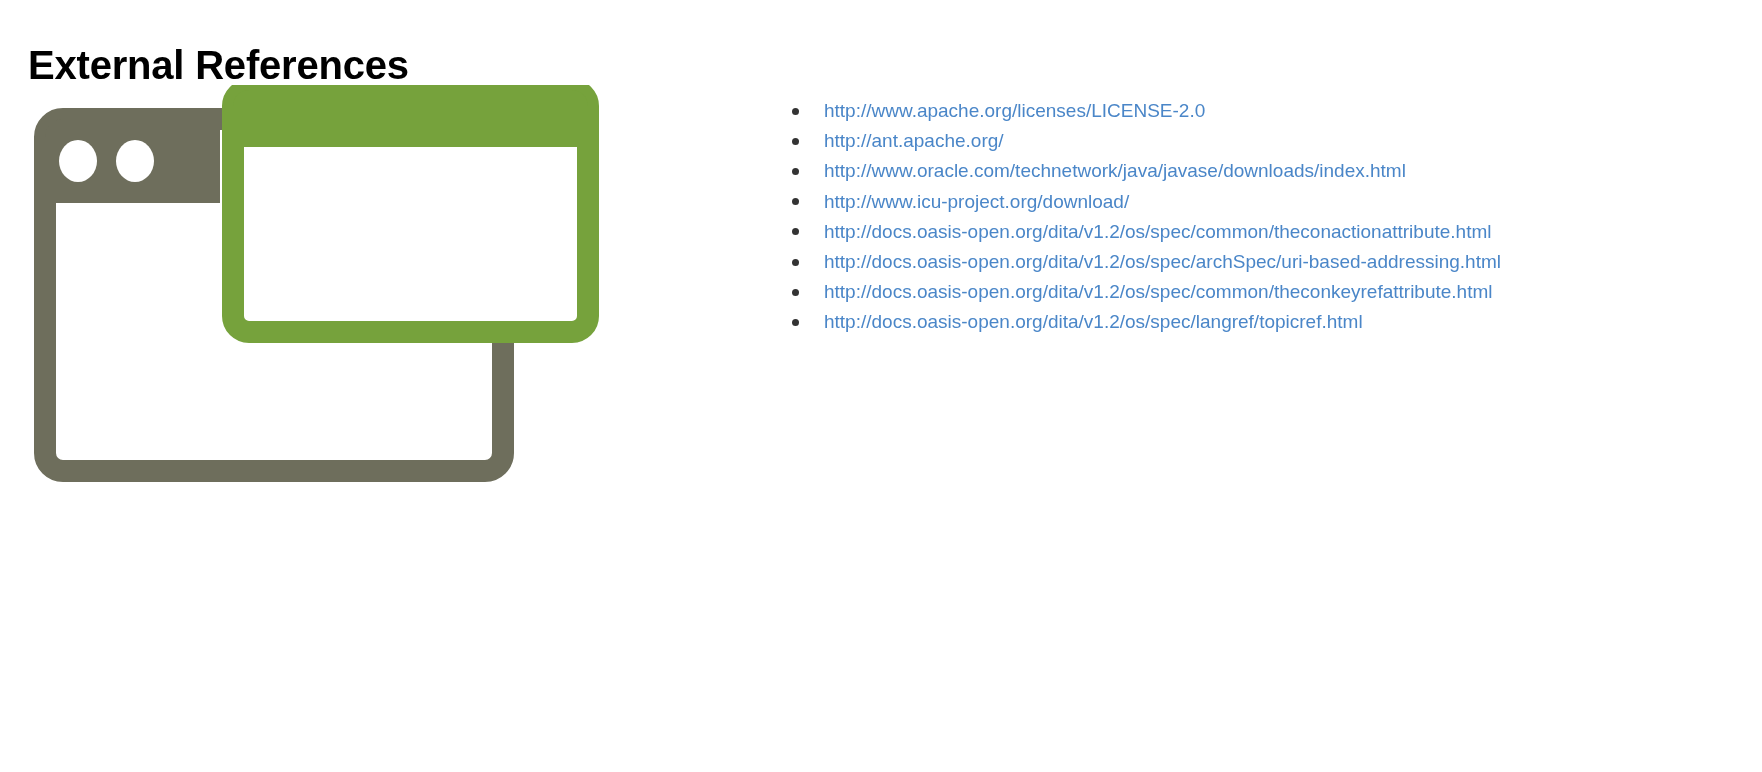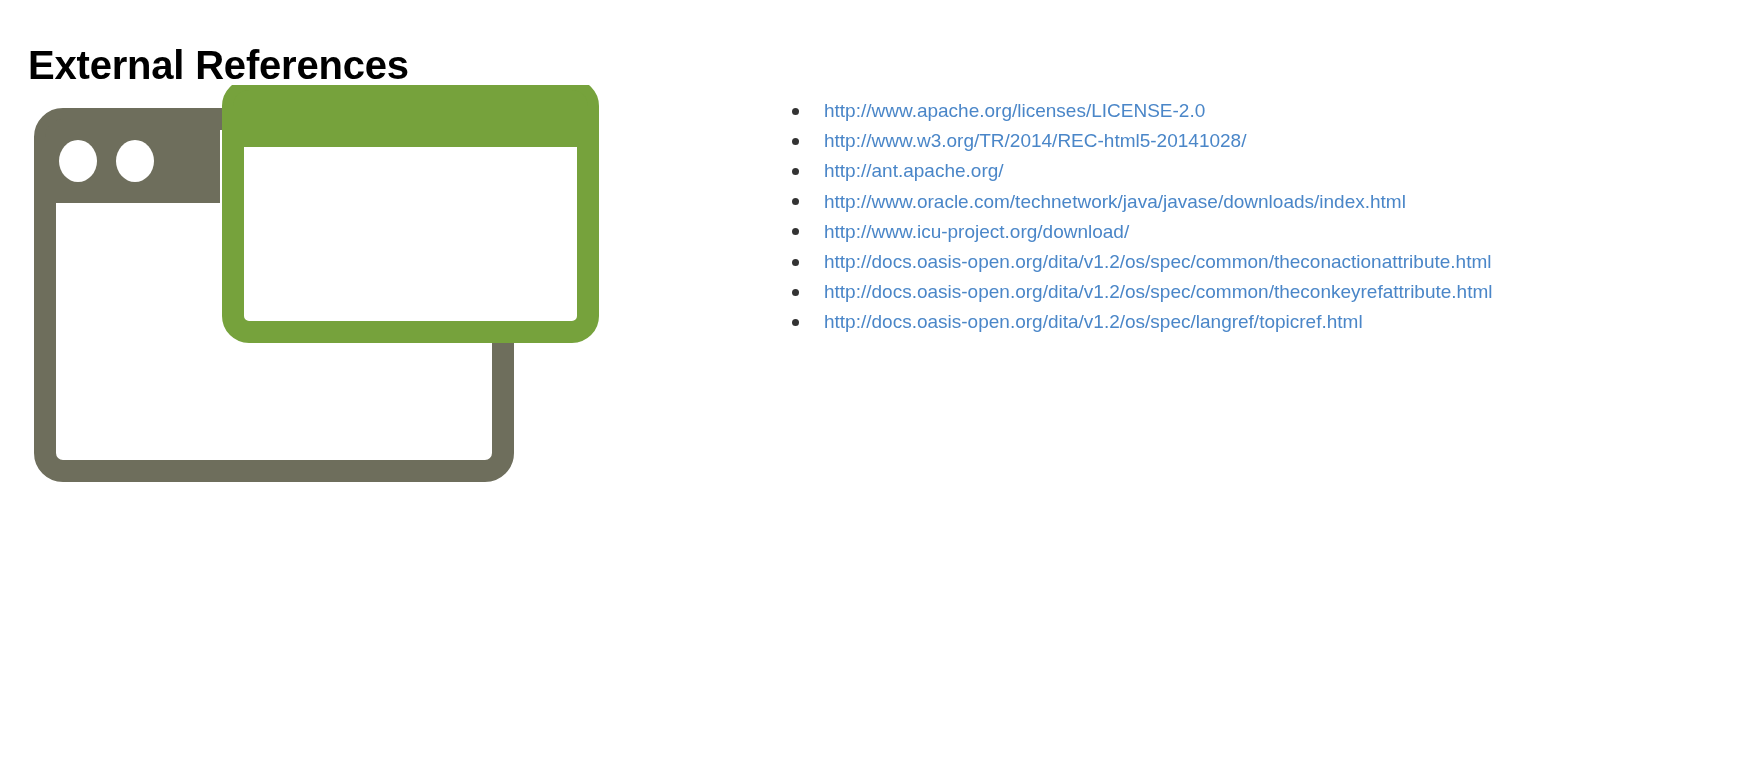--- a/index.html
+++ b/index.html
@@ -125,39 +125,39 @@
   </svg>
 </div>
 
 <ul id="references-list">
   <li>
     <span class="bullet"></span>
     <a class="url" href="#">http://www.apache.org/licenses/LICENSE-2.0</a>
   </li>
   <li>
     <span class="bullet"></span>
-    <a class="url" href="#">http://www.w3.org/TR/2014/REC-html5-20141028/</a>
-  </li>
-  <li>
-    <span class="bullet"></span>
     <a class="url" href="#">http://ant.apache.org/</a>
   </li>
   <li>
     <span class="bullet"></span>
     <a class="url" href="#">http://www.oracle.com/technetwork/java/javase/downloads/index.html</a>
   </li>
   <li>
     <span class="bullet"></span>
     <a class="url" href="#">http://www.icu-project.org/download/</a>
   </li>
   <li>
     <span class="bullet"></span>
     <a class="url" href="#">http://docs.oasis-open.org/dita/v1.2/os/spec/common/theconactionattribute.html</a>
   </li>
   <li>
     <span class="bullet"></span>
+    <a class="url" href="#">http://docs.oasis-open.org/dita/v1.2/os/spec/archSpec/uri-based-addressing.html</a>
+  </li>
+  <li>
+    <span class="bullet"></span>
     <a class="url" href="#">http://docs.oasis-open.org/dita/v1.2/os/spec/common/theconkeyrefattribute.html</a>
   </li>
   <li>
     <span class="bullet"></span>
     <a class="url" href="#">http://docs.oasis-open.org/dita/v1.2/os/spec/langref/topicref.html</a>
   </li>
 </ul>
 
 </body></html>

